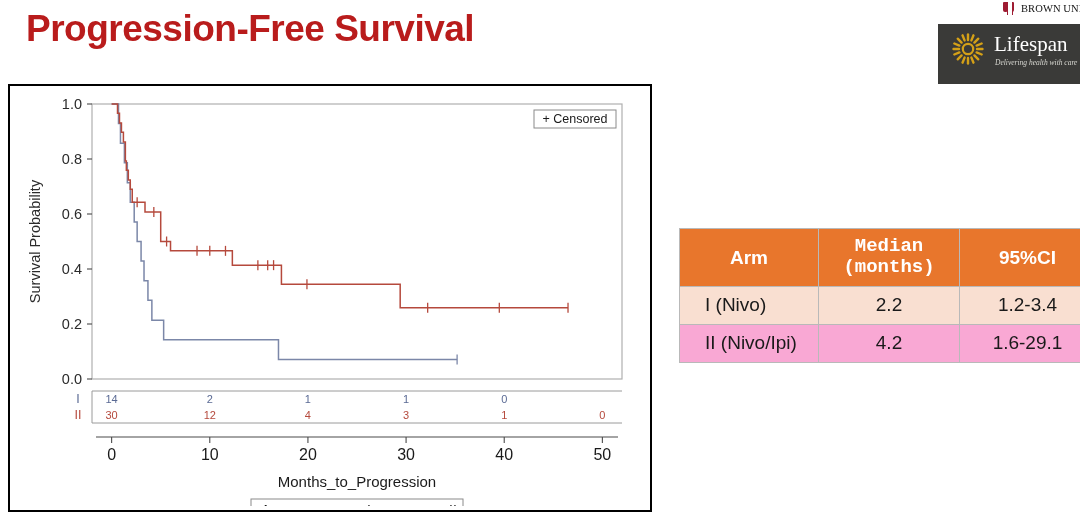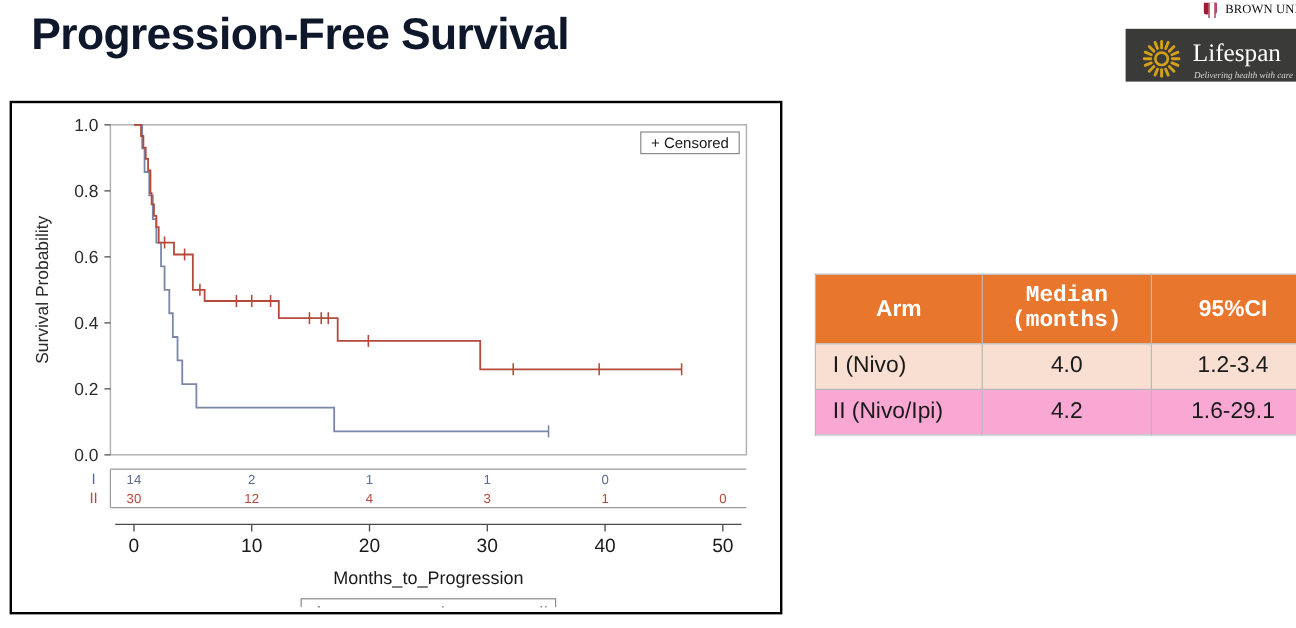--- a/index.html
+++ b/index.html
@@ -4,21 +4,21 @@
 <style>
   html,body{margin:0;padding:0;}
   body{
     width:1080px;height:523px;background:#ffffff;
     font-family:"Liberation Sans", sans-serif;
     overflow:hidden;position:relative;
   }
   
   #slide-title{
     position:absolute;left:26px;top:8px;
-    font-size:37px;font-weight:bold;color:#0f172a;
+    font-size:37px;font-weight:bold;color:#b91c1c;
     letter-spacing:-0.5px;white-space:nowrap;
   }
   
   #logo-brown{
     position:absolute;left:1003px;top:2px;
     display:flex;align-items:center;gap:5px;
     white-space:nowrap;overflow:hidden;width:77px;
   }
   .brown-shield{width:13px;height:13px;position:relative;flex:none;}
   .brown-shield i{
@@ -26,21 +26,21 @@
     border-radius:1px 1px 2px 2px;display:block;
   }
   .brown-shield i:nth-child(1){left:0;}
   .brown-shield i:nth-child(2){left:6px;}
   .brown-shield b{
     position:absolute;left:4px;top:0;width:4px;height:13px;background:#ffffff;
     border-left:1px solid #9e1b32;border-right:1px solid #9e1b32;
   }
   #brown-text{font-size:10.5px;color:#111;font-family:"Liberation Serif",serif;letter-spacing:0.1px;}
   #logo-lifespan{
-    position:absolute;left:938px;top:24px;width:142px;height:44px;
+    position:absolute;left:938px;top:24px;width:142px;height:60px;
     background:#3a3a38;overflow:hidden;
   }
   #sun-icon{
     position:absolute;left:14px;top:9px;width:32px;height:32px;
     border-radius:50%;
   }
   #lifespan-text{
     position:absolute;left:56px;top:8px;color:#ffffff;
     font-family:"Liberation Serif",serif;font-size:21px;white-space:nowrap;
   }
@@ -65,21 +65,21 @@
   #result-table td,#result-table th{
     border:1px solid #b9b9b9;text-align:center;padding:2px 4px;
   }
   #result-table thead th{
     background:#e8762c;color:#ffffff;font-size:19px;font-weight:bold;
     line-height:1.12;padding:7px 4px;
   }
   #result-table tbody td{font-size:19px;color:#1a1a1a;}
   #result-table tbody tr:nth-child(1) td{background:#f9dfd1;height:33px;}
   #result-table tbody tr:nth-child(2) td{background:#f9a8d4;height:33px;}
-  #result-table tbody td.arm-cell{text-align:left;padding-left:14px;}
+  #result-table tbody td.arm-cell{text-align:left;padding-left:25px;}
   .col-arm{width:130px;}
   .col-med{width:132px;font-family:Liberation Mono, monospace;}
   .col-ci{width:127px;}
 </style>
 </head>
 <body>
 
 <div id="slide-title">Progression-Free Survival</div>
 
 <div id="logo-brown">
@@ -199,21 +199,21 @@
       <th class="col-med">
         <span>Median</span><br>
         <span>(months)</span>
       </th>
       <th class="col-ci">95%CI</th>
     </tr>
   </thead>
   <tbody>
     <tr>
       <td class="arm-cell">I (Nivo)</td>
-      <td>4.0</td>
+      <td>2.2</td>
       <td>1.2-3.4</td>
     </tr>
     <tr>
       <td class="arm-cell">II (Nivo/Ipi)</td>
       <td>4.2</td>
       <td>1.6-29.1</td>
     </tr>
   </tbody>
 </table>
 

